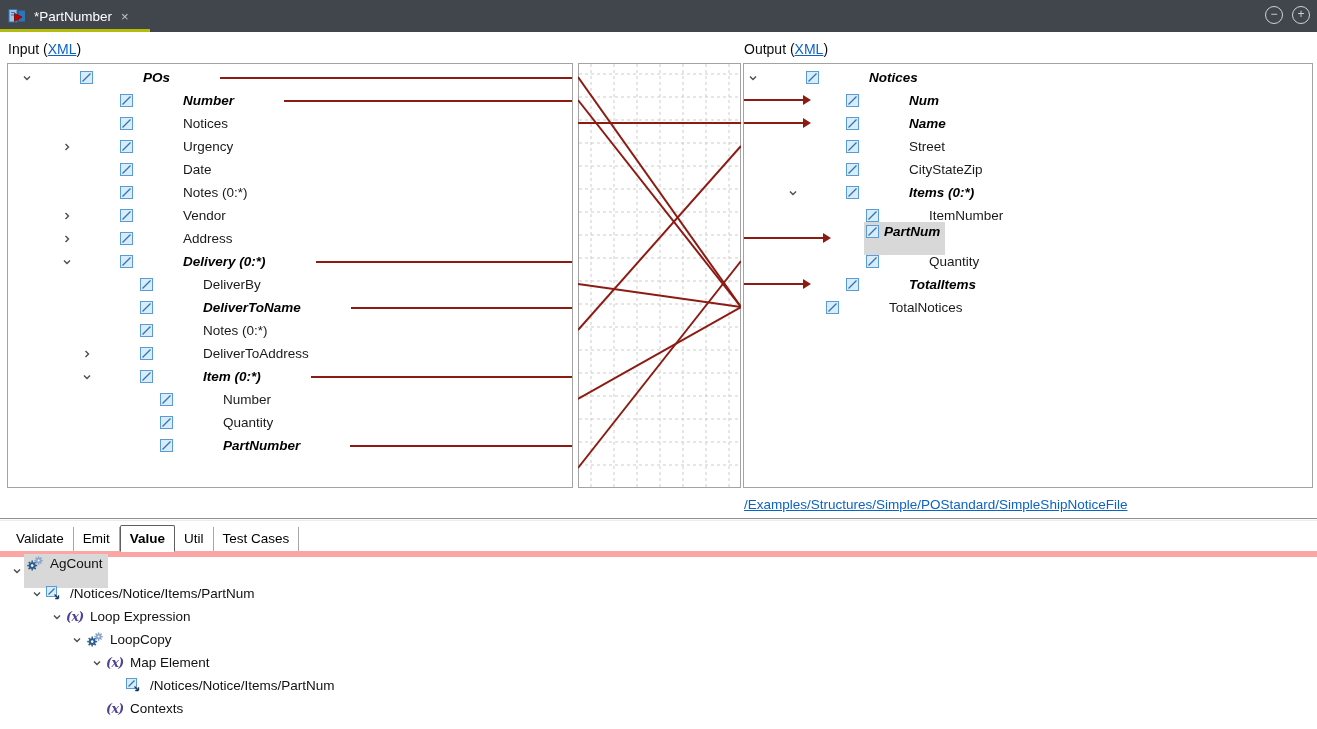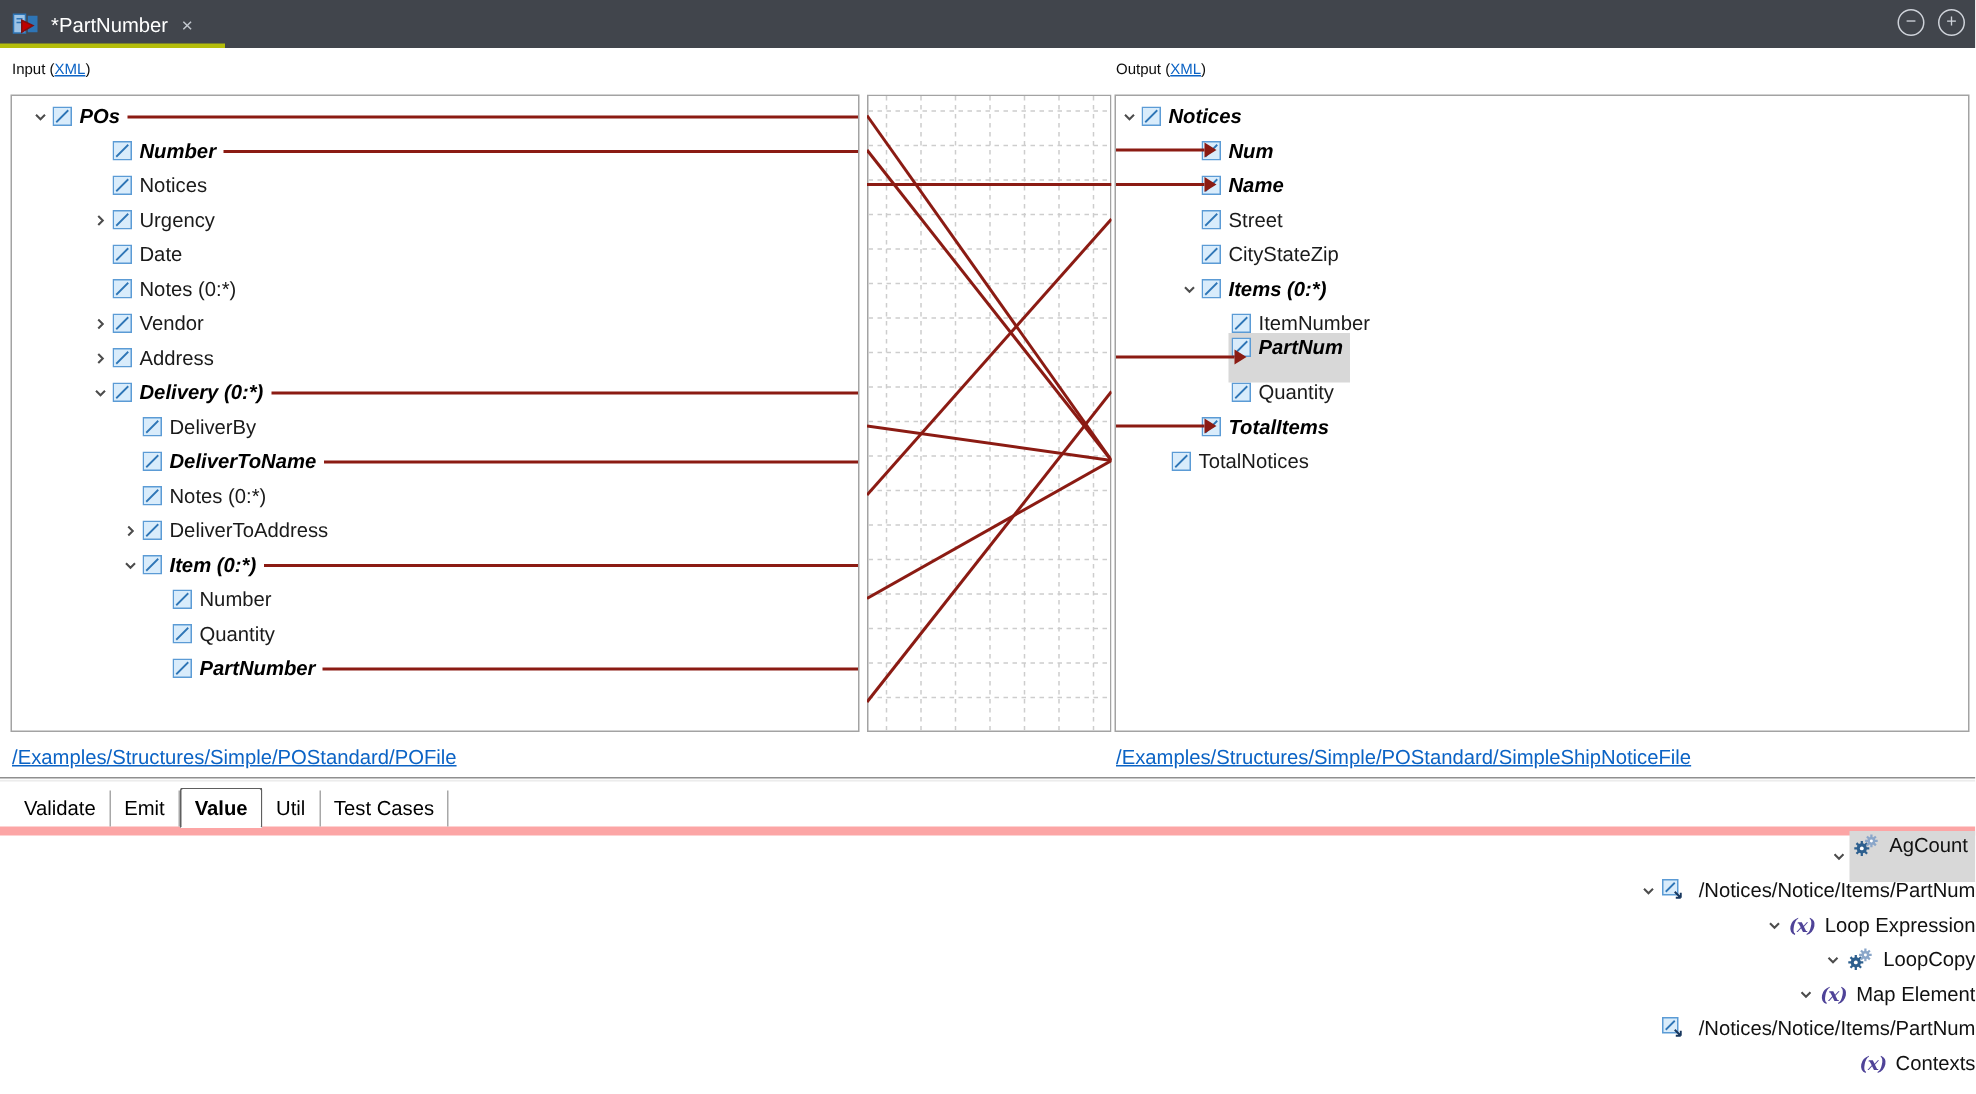--- a/index.html
+++ b/index.html
@@ -11,33 +11,33 @@
   .doc-tab{position:absolute;left:0;top:0;width:150px;height:32px;display:flex;align-items:center;
            padding-left:8px;box-sizing:border-box;color:#fff;font-size:13.5px;cursor:default;}
   .doc-tab .ticon{display:flex;margin-right:7px;}
   .tab-close{margin-left:9px;color:#c3c8cf;font-size:13px;}
   .tab-underline{position:absolute;left:0;bottom:0;width:150px;height:3px;background:#b4bd0a;}
   .win-controls{position:absolute;right:7px;top:6px;display:flex;gap:9px;}
   .circle-btn{width:16px;height:16px;border:1px solid #ced2d9;border-radius:50%;color:#ced2d9;
               font-size:12px;line-height:15px;text-align:center;cursor:default;}
 
   
-  .pane-header{position:absolute;top:41px;font-size:10px;color:#0c0c0c;}
+  .pane-header{position:absolute;top:41px;font-size:14px;color:#0c0c0c;}
   #input-header{left:8px;} #output-header{left:744px;}
   .pane-header a{color:#0b63c5;text-decoration:underline;cursor:pointer;}
   .footer-link{position:absolute;top:497px;font-size:13.5px;color:#0b63c5;text-decoration:underline;
                white-space:nowrap;cursor:pointer;}
   #input-file-link{left:8px;} #output-file-link{left:744px;}
 
   
   .tree-panel{position:absolute;top:63px;height:425px;border:1px solid #a3a3a3;background:#fff;
               box-sizing:border-box;padding-top:2px;overflow:hidden;}
   #input-tree{left:7px;width:566px;}
   #output-tree{left:743px;width:570px;text-align:right;}
-  .trow{height:23px;display:flex;align-items:center;font-size:13.5px;color:#1a1a1a;cursor:default;}
+  .trow{height:23px;display:flex;align-items:center;font-size:13.5px;color:#1a1a1a;cursor:default;gap:45px;}
   .trow .chev{width:17px;min-width:17px;display:flex;justify-content:center;align-items:center;}
   .trow .eicon{display:flex;margin-right:5px;}
   .trow .lbl{white-space:nowrap;}
   .trow.b .lbl{font-weight:bold;font-style:italic;color:#000;}
   .selwrap{display:flex;align-items:center;background:#d8d8d8;padding:2px 5px 16px 2px;margin-left:-2px;}
   .selwrap .eicon{margin-right:5px;}
   .stub{flex:1 1 auto;height:2px;background:#8b1b13;margin-left:5px;}
   .out-row{position:relative;}
   .aline{position:absolute;top:10px;left:0;height:2px;background:#8b1b13;}
   .ahead{position:absolute;right:-8px;top:-4px;width:0;height:0;
@@ -49,21 +49,21 @@
   
   .sash{position:absolute;left:0;top:518px;width:100%;height:3px;border-top:1px solid #8f8f8f;
         border-bottom:1px solid #ececec;box-sizing:border-box;background:#fbfbfb;cursor:row-resize;}
   .tabstrip{position:absolute;left:0;top:530px;width:100%;height:27px;box-sizing:border-box;
             border-bottom:6px solid #fca5a5;display:flex;align-items:flex-end;padding-left:7px;
             font-size:13.5px;color:#000;}
   .tab{padding:4px 9px 5px 9px;border-right:1px solid #a8a8a8;cursor:default;white-space:nowrap;}
   .tab.active{border:1px solid #5f5f5f;border-bottom:1px solid #fff;background:#fff;margin-bottom:-1px;
               font-weight:bold;border-radius:2px 2px 0 0;padding-top:5px;}
   .bottom-tree{position:absolute;left:0;top:559px;width:100%;}
-  .brow{height:23px;display:flex;align-items:center;font-size:13.5px;color:#111;cursor:default;justify-content:flex-end;}
+  .brow{height:23px;display:flex;align-items:center;font-size:13.5px;color:#111;cursor:default;}
   .brow .chev{width:18px;min-width:18px;display:flex;justify-content:center;align-items:center;}
   .brow .bicon{display:flex;align-items:center;margin-right:6px;min-width:18px;}
   .fx{font-family:"DejaVu Serif",serif;font-style:italic;font-weight:bold;color:#4f4398;
       font-size:12.5px;letter-spacing:-0.5px;}
 </style>
 </head>
 <body>
 
 <div class="root">
 
@@ -460,21 +460,20 @@
         <span class="eicon">
           <svg width="13" height="13" viewBox="0 0 13 13">
      <rect x="0.5" y="0.5" width="12" height="12" fill="#d9ecfb" stroke="#5b9bd5"></rect>
      <line x1="2.5" y1="10.5" x2="10.5" y2="2.5" stroke="#2e75b6" stroke-width="1.2"></line>
           </svg>
         </span>
         <span class="lbl">TotalNotices</span>
       </div>
     </div>
 
-  <a class="footer-link" id="input-file-link">/Examples/Structures/Simple/POStandard/POFile</a>
   <a class="footer-link" id="output-file-link">/Examples/Structures/Simple/POStandard/SimpleShipNoticeFile</a>
 
   <div class="sash"></div>
 
   <div class="tabstrip" id="tabstrip">
       <span class="tab">Validate</span>
       <span class="tab">Emit</span>
       <span class="tab active">Value</span>
       <span class="tab">Util</span>
       <span class="tab">Test Cases</span>

